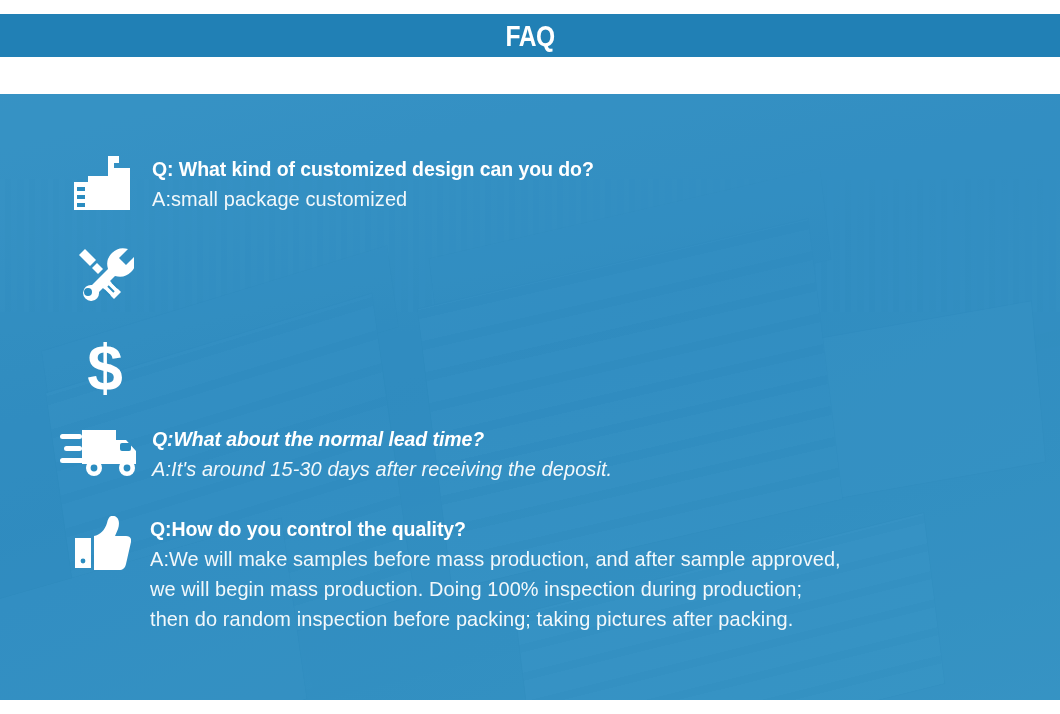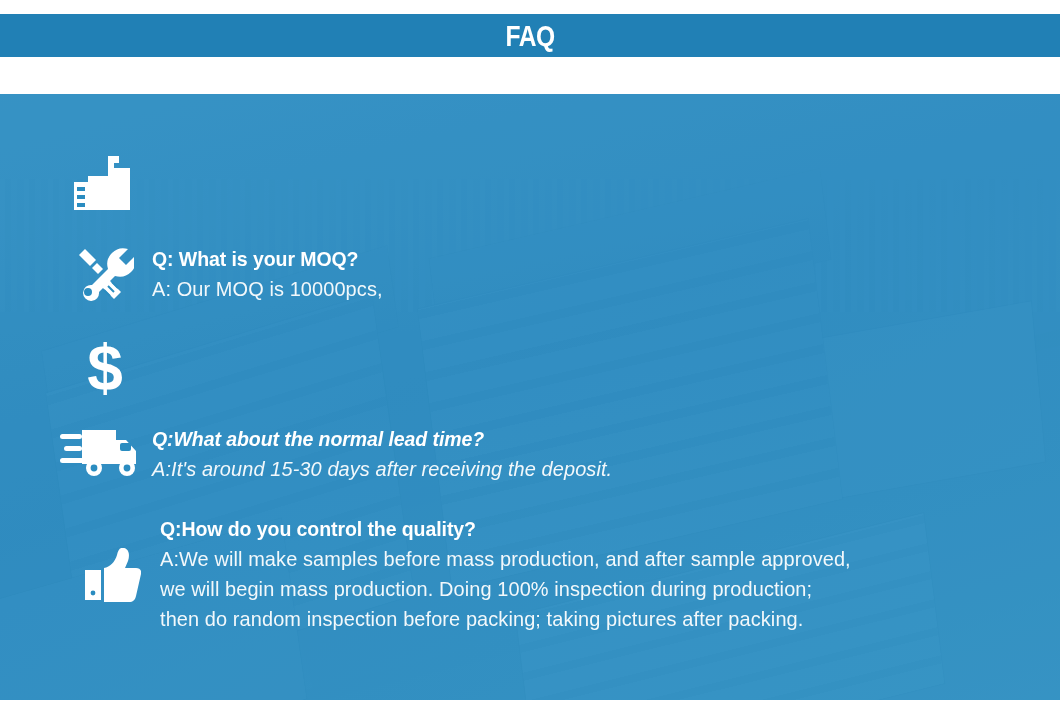--- a/index.html
+++ b/index.html
@@ -219,21 +219,21 @@
     transform: scaleX(0.95);
     transform-origin: left center;
   }
   .a-line { white-space: nowrap; }
 
   
   #item-0 { left: 62px; top: 60px;  }
   #item-1 { left: 62px; top: 150px; }
   #item-2 { left: 62px; top: 240px; }
   #item-3 { left: 56px; top: 330px; font-style: italic; }
-  #item-4 { left: 70px; top: 420px; align-items: center; }
+  #item-4 { left: 60px; top: 420px; }
 
   
   .bottom-strip {
     position: absolute;
     left: 0;
     top: 700px;
     width: 1060px;
     height: 14px;
     background: #ffffff;
   }
@@ -274,20 +274,26 @@
         <div class="faq-icon">
           <svg width="62" height="54" viewBox="0 0 62 54" aria-hidden="true">
             <path fill="#ffffff" d="M34 0 h11 v7 h-5 v5 h16 v42 h-22 z"></path>
             <path fill="#ffffff" d="M14 20 h20 v34 h-20 z"></path>
             <path fill="#ffffff" d="M0 26 h14 v28 h-14 z"></path>
             <rect x="3" y="31" width="8" height="4" fill="#2a8cc0"></rect>
             <rect x="3" y="39" width="8" height="4" fill="#2a8cc0"></rect>
             <rect x="3" y="47" width="8" height="4" fill="#2a8cc0"></rect>
           </svg>
         </div>
+        <div class="faq-text">
+          <div class="q">Q: What kind of customized design can you do?</div>
+          <div class="a">
+            <div class="a-line">A:small package customized</div>
+          </div>
+        </div>
       </div>
 
       <div class="faq-item" id="item-1">
         <div class="faq-icon">
           <svg width="58" height="58" viewBox="0 0 58 58" aria-hidden="true">
             <g fill="#ffffff">
 
               <path d="M52 3 a16 16 0 0 0 -20 20 l-16 16 a8 8 0 1 0 7 7 l16 -16 a16 16 0 0 0 20 -20 l-9 9 -7 -7 z"></path>
               <circle cx="12" cy="46" r="4" fill="#2a8cc0"></circle>
 
@@ -295,26 +301,20 @@
               <path d="M16 22 l5 -5 6 6 -5 5 z"></path>
               <path d="M31 32 l14 14 -7 7 -14 -14 z"></path>
               <g stroke="#2a8cc0" stroke-width="2">
                 <line x1="32" y1="40" x2="38" y2="46"></line>
                 <line x1="36" y1="36" x2="42" y2="42"></line>
                 <line x1="28" y1="44" x2="34" y2="50"></line>
               </g>
             </g>
           </svg>
         </div>
-        <div class="faq-text">
-          <div class="q">Q: What is your MOQ?</div>
-          <div class="a">
-            <div class="a-line">A: Our MOQ is 10000pcs,</div>
-          </div>
-        </div>
       </div>
 
       <div class="faq-item" id="item-2">
         <div class="faq-icon">
           <svg width="48" height="62" viewBox="0 0 48 62" aria-hidden="true">
             <text x="24" y="54" text-anchor="middle" font-family="Liberation Sans, sans-serif" font-size="64" font-weight="bold" fill="#ffffff">$</text>
           </svg>
         </div>
       </div>
 

